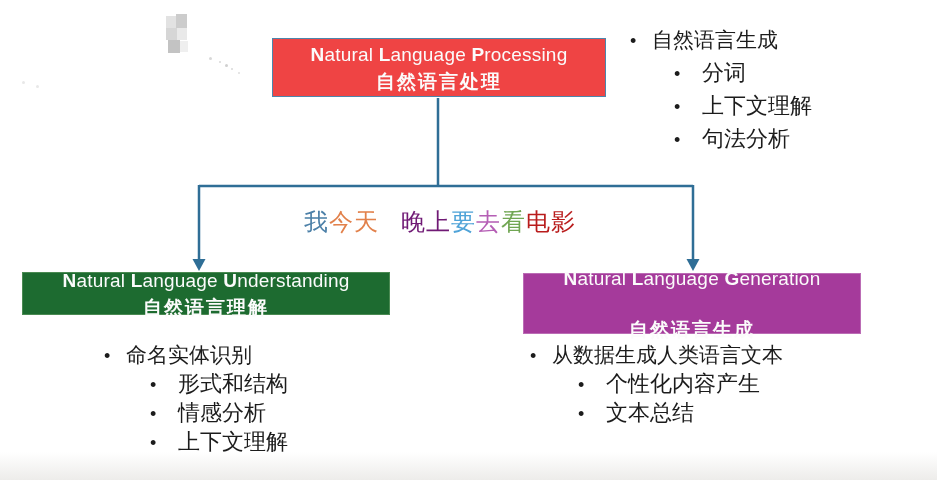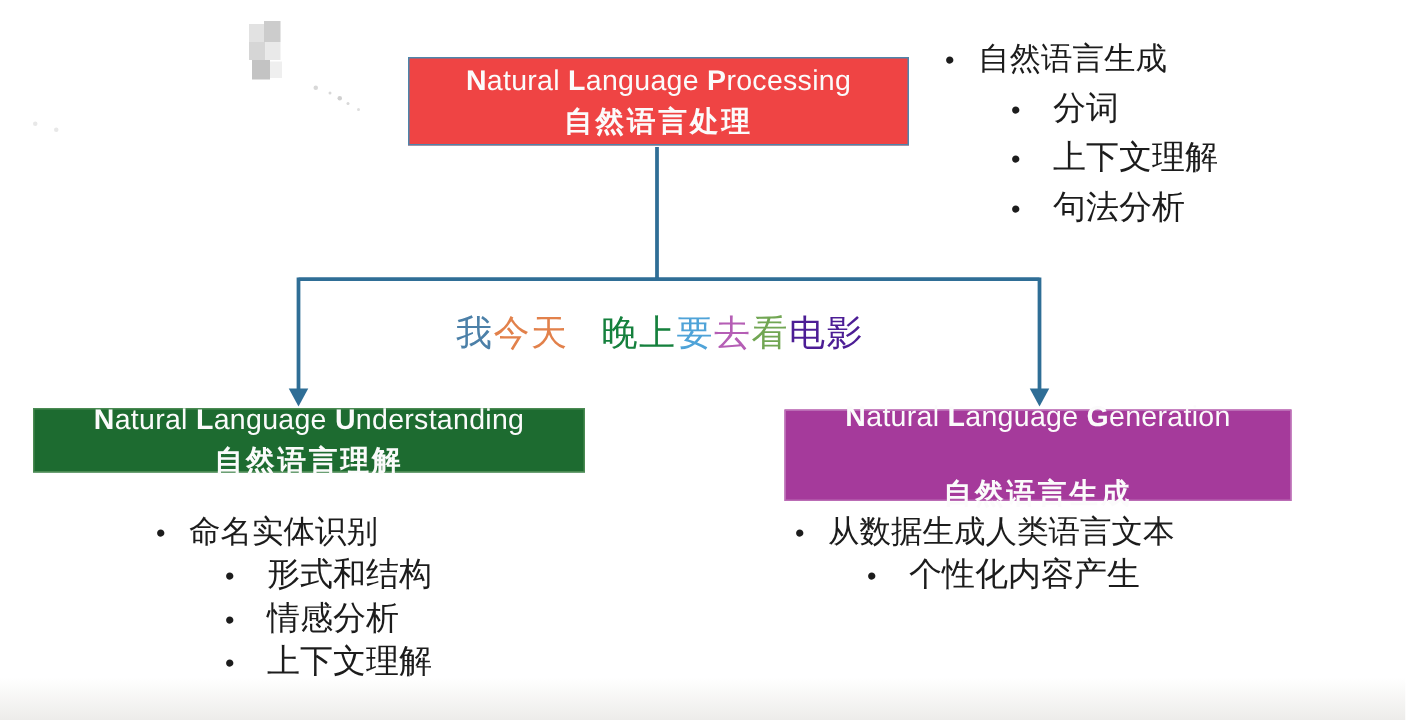--- a/index.html
+++ b/index.html
@@ -103,21 +103,21 @@
 
 <div id="root-bullets" class="bullets">
   <div class="lv1">自然语言生成</div>
   <ul>
       <li>分词</li>
       <li>上下文理解</li>
       <li>句法分析</li>
     </ul>
 </div>
 
-<div id="sentence"><span style="color: rgb(76, 128, 168);">我</span><span style="color: rgb(226, 129, 75);">今天</span><span style="color: #15803d; margin-left: 22px;">晚上</span><span style="color: rgb(79, 163, 216);">要</span><span style="color: rgb(181, 94, 181);">去</span><span style="color: rgb(113, 166, 83);">看</span><span style="color: #4c1d95;">电影</span></div>
+<div id="sentence"><span style="color: rgb(76, 128, 168);">我</span><span style="color: rgb(226, 129, 75);">今天</span><span style="color: #701a75; margin-left: 22px;">晚上</span><span style="color: rgb(79, 163, 216);">要</span><span style="color: rgb(181, 94, 181);">去</span><span style="color: rgb(113, 166, 83);">看</span><span style="color: #b91c1c;">电影</span></div>
 
 <div id="nlu-box" class="node-box" style="background-color: rgb(29, 107, 48); border-color: rgb(74, 138, 82);">
   <div class="node-en"><b>N</b>atural <b>L</b>anguage <b>U</b>nderstanding</div>
   <div class="node-zh">自然语言理解</div>
 </div>
 
 <div id="nlg-box" class="node-box" style="background-color: rgb(165, 58, 155); border-color: rgb(187, 108, 181);">
   <div class="node-en"><b>N</b>atural <b>L</b>anguage <b>G</b>eneration</div>
   <div class="node-zh">自然语言生成</div>
 </div>
@@ -128,16 +128,17 @@
       <li>形式和结构</li>
       <li>情感分析</li>
       <li>上下文理解</li>
     </ul>
 </div>
 
 <div id="nlg-bullets" class="bullets">
   <div class="lv1">从数据生成人类语言文本</div>
   <ul>
       <li>个性化内容产生</li>
+      <li>文本总结</li>
     </ul>
 </div>
 
 <div id="bottom-band"></div>
 
 </body></html>

